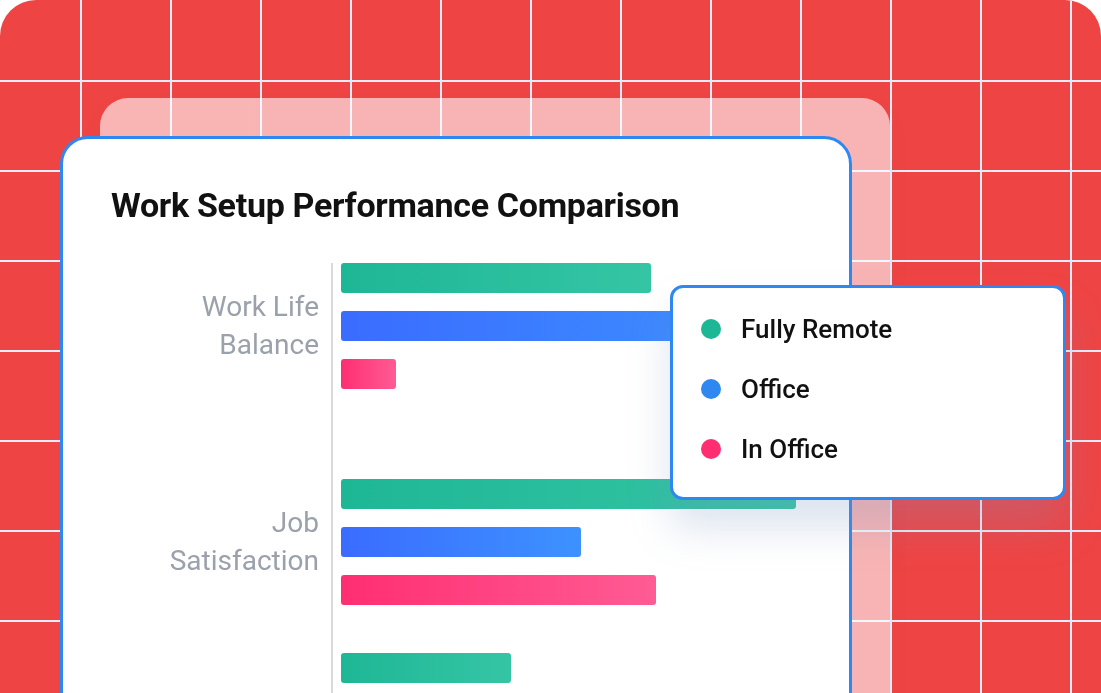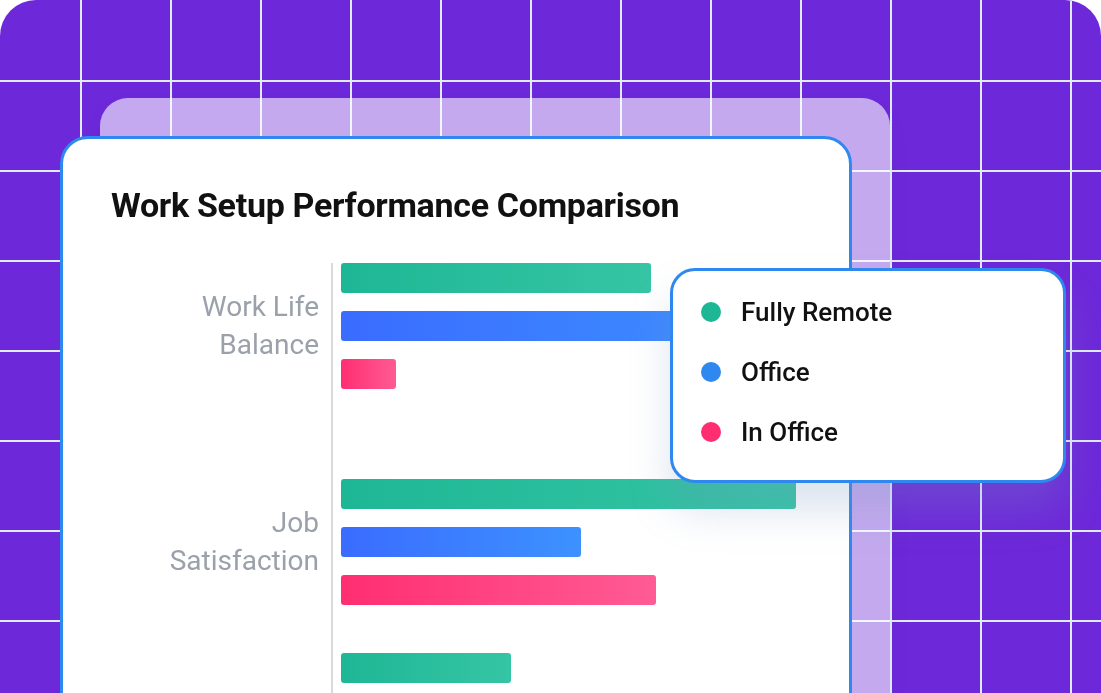--- a/index.html
+++ b/index.html
@@ -10,21 +10,21 @@
       height: 693px;
       overflow: hidden;
       position: relative;
     }
     .outer-frame {
       position: absolute;
       top: 0;
       left: 0;
       width: 1101px;
       height: 693px;
-      background: #6d28d9;
+      background: #ef4444;
       border-radius: 36px 36px 0 0;
       overflow: hidden;
     }
     .grid-bg {
       position: absolute;
       inset: 0;
       background-image:
         linear-gradient(#e0ecfb 2px, transparent 2px),
         linear-gradient(90deg, #e0ecfb 2px, transparent 2px);
       background-size: 90px 90px;
@@ -101,26 +101,26 @@
       border-radius: 3px;
       margin-bottom: 18px;
     }
     .bar:last-child { margin-bottom: 0; }
     .bar-remote { background: linear-gradient(90deg, #1eb795, #35c5a5); }
     .bar-hybrid { background: linear-gradient(90deg, #3a6cff, #3d92ff); }
     .bar-office { background: linear-gradient(90deg, #ff2e72, #ff5b94); }
 
     .legend {
       position: absolute;
-      top: 268px;
+      top: 285px;
       left: 670px;
       width: 396px;
       background: #ffffff;
       border: 3px solid #2f88f0;
-      border-radius: 25px;
+      border-radius: 13px;
       padding: 26px 28px;
       box-shadow: 0 28px 40px rgba(121, 148, 191, 0.25);
     }
     .legend-item {
       display: flex;
       align-items: center;
       font-size: 26px;
       font-weight: 500;
       color: #111111;
       margin-bottom: 30px;

